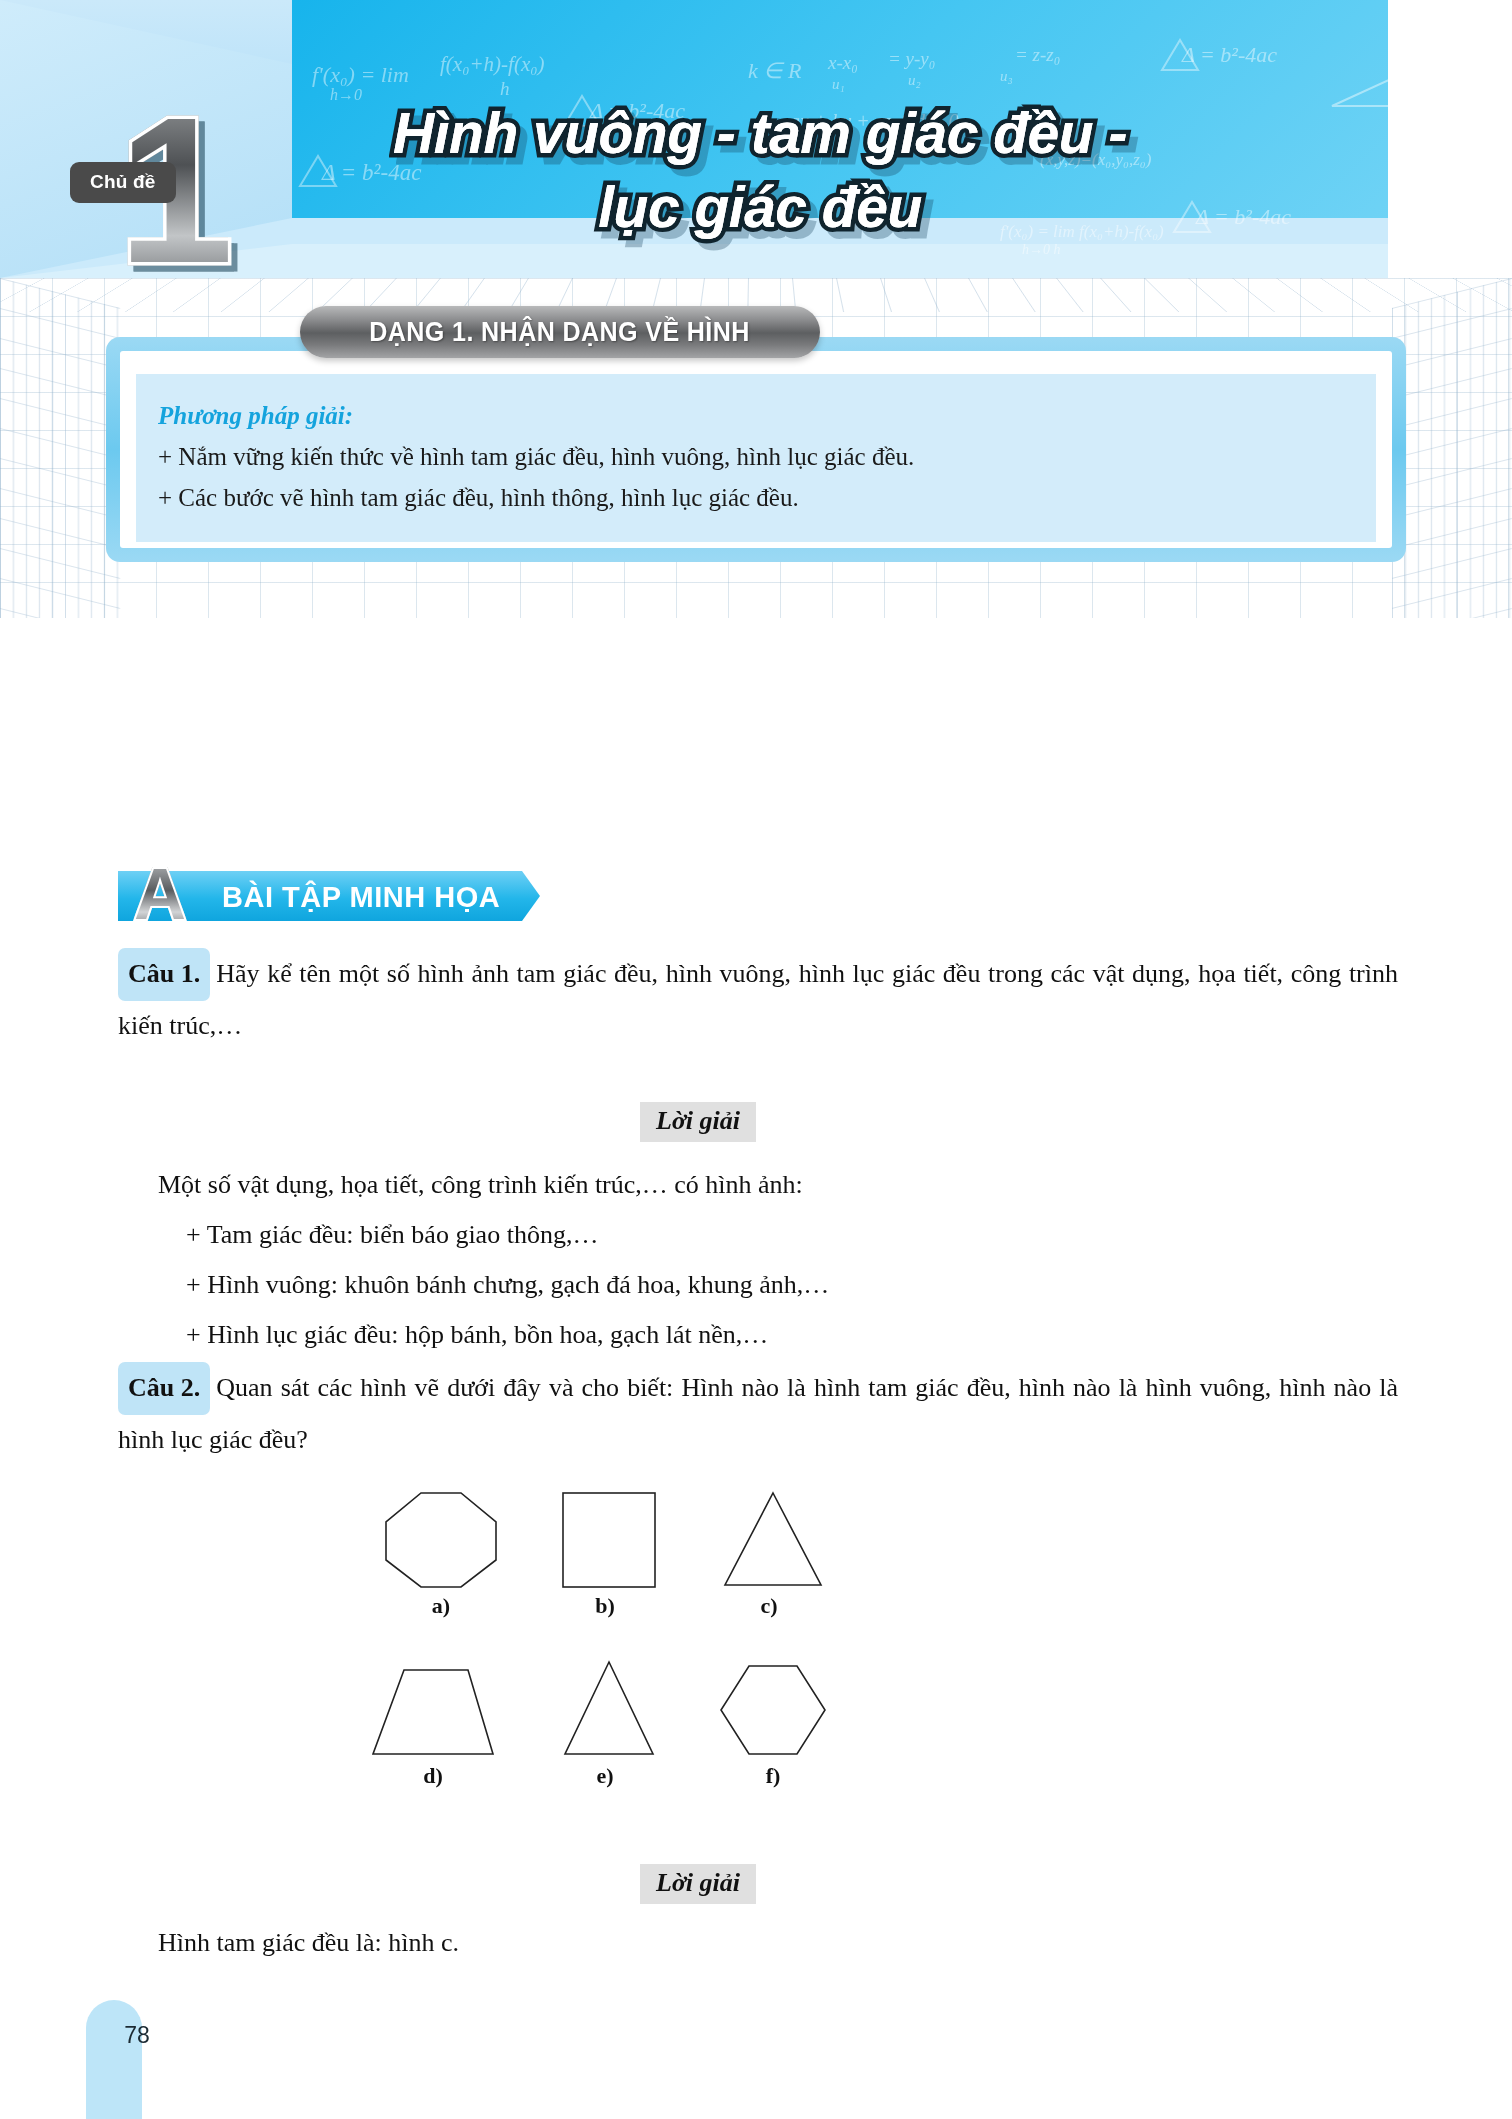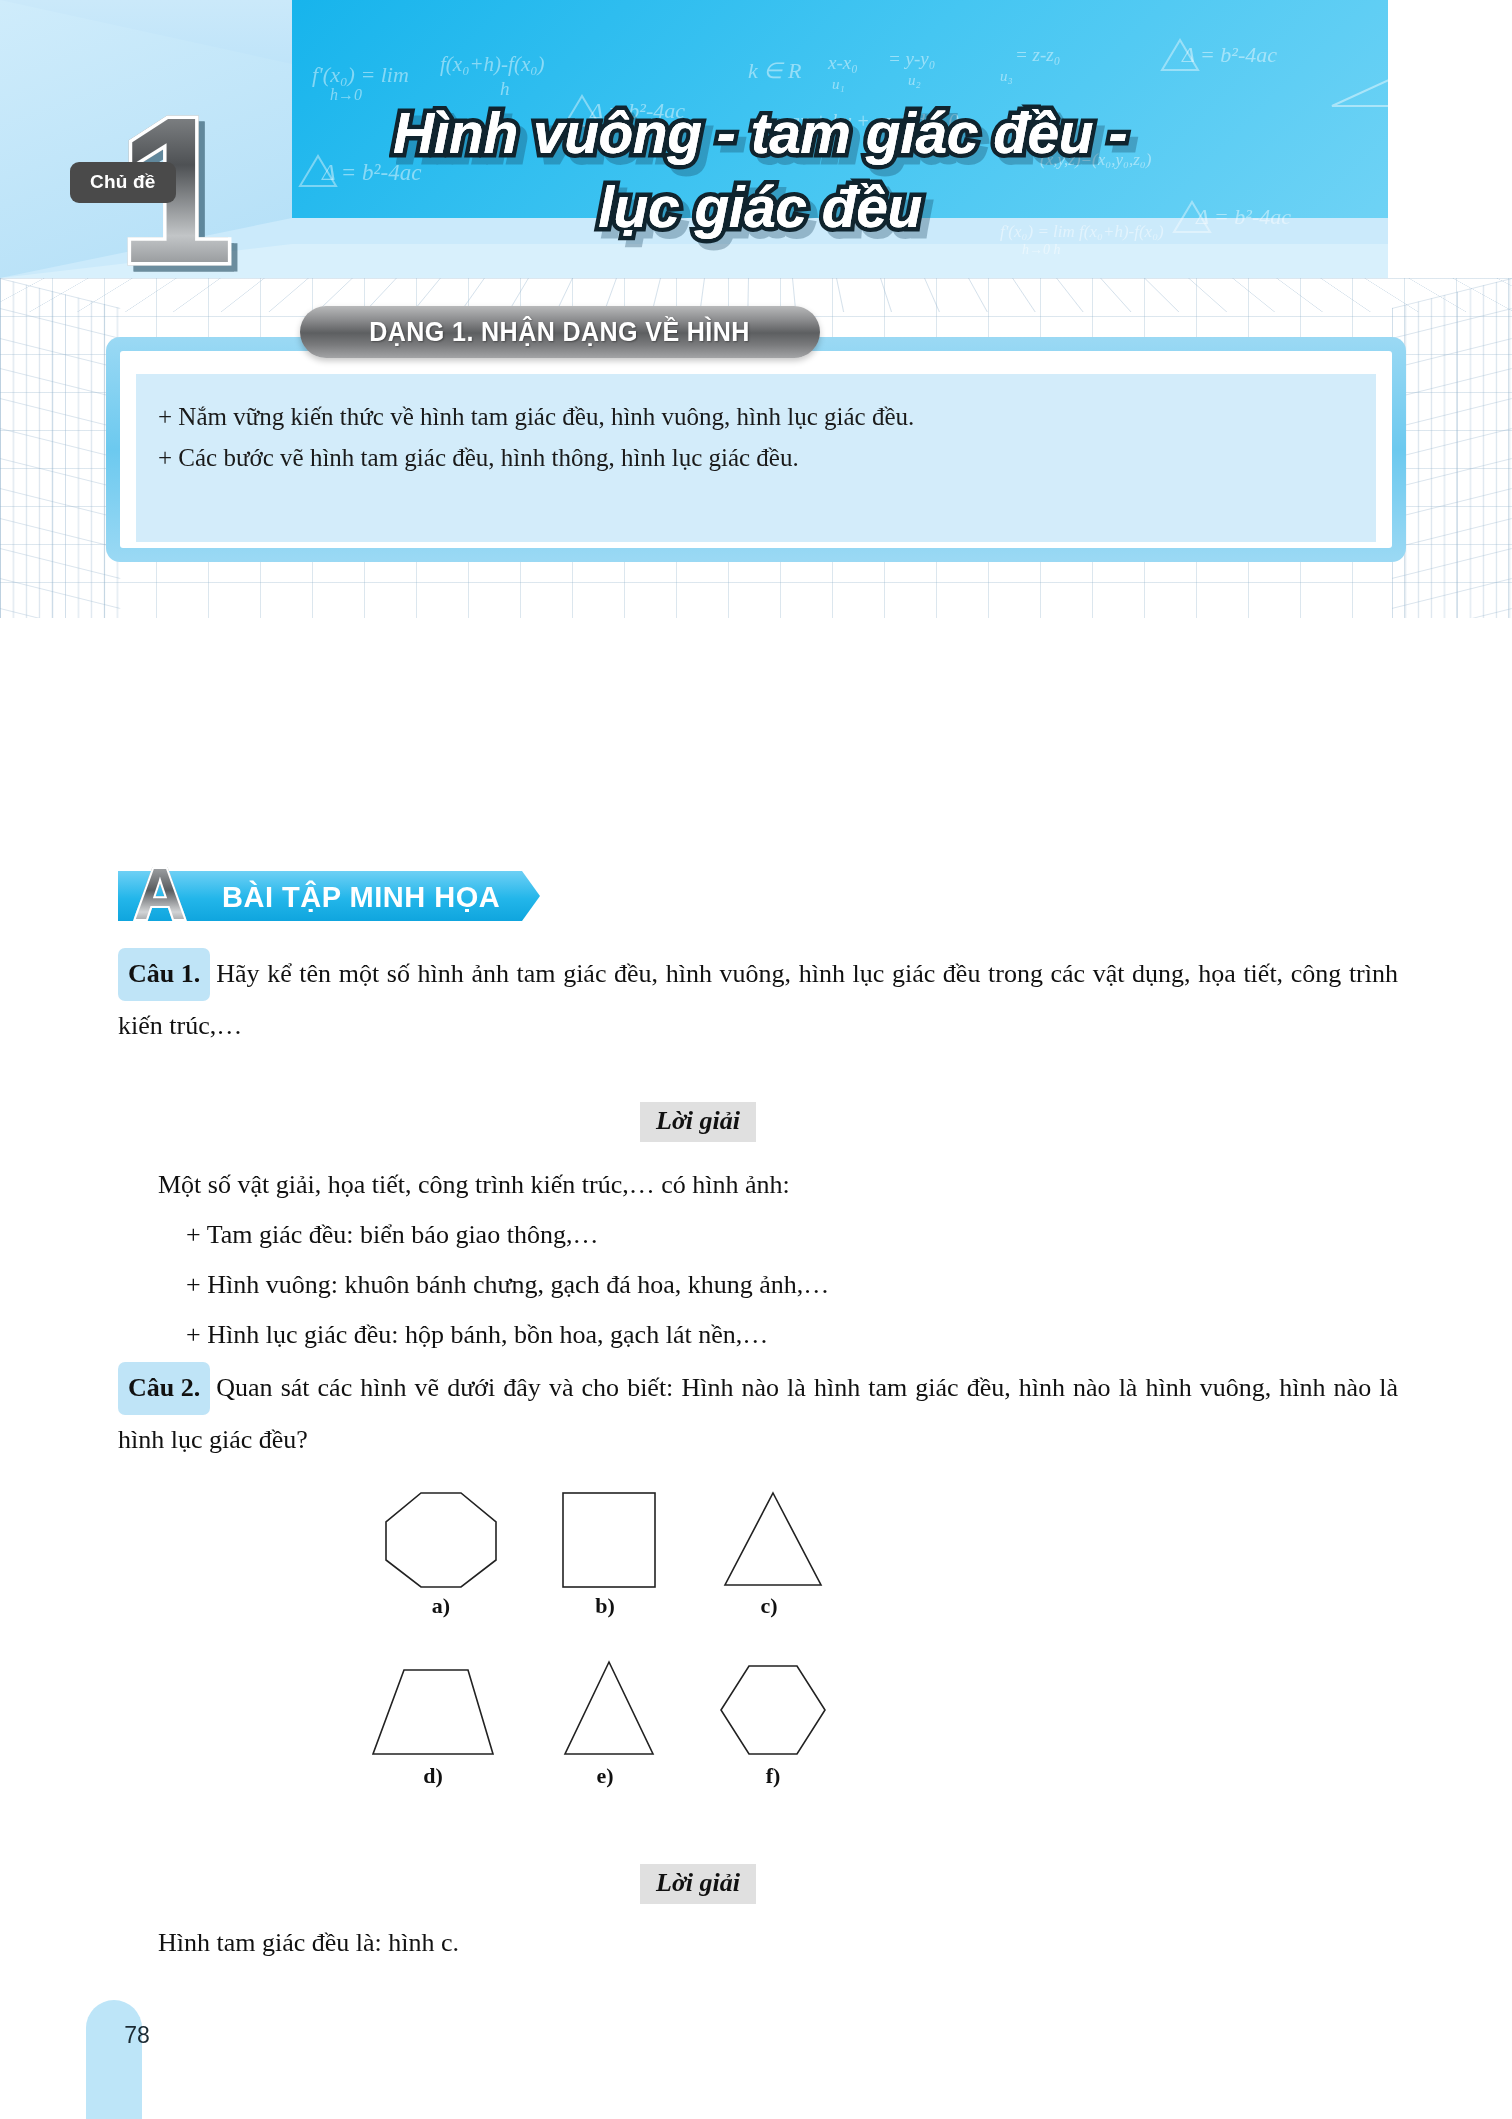--- a/index.html
+++ b/index.html
@@ -457,20 +457,21 @@
   <div class="grid-topband"></div>
   <div class="grid-left"></div>
   <div class="grid-right"></div>
 </div>
 
 <div class="frame-outer">
   <div class="frame-mid"></div>
 </div>
 
 <div class="frame-inner">
+  <div class="pp-title">Phương pháp giải:</div>
   <div class="pp-line">+ Nắm vững kiến thức về hình tam giác đều, hình vuông, hình lục giác đều.</div>
   <div class="pp-line">+ Các bước vẽ hình tam giác đều, hình thông, hình lục giác đều.</div>
 </div>
 
 <div class="dang-pill">
   <span class="dang-text">DẠNG 1. NHẬN DẠNG VỀ HÌNH</span>
 </div>
 
 <div class="content">
 
@@ -480,21 +481,21 @@
     <div class="badge-A2">A</div>
     <div class="badge-text">BÀI TẬP MINH HỌA</div>
   </div>
 
   <div class="qblock" style="left:118px; top:330px; width:1280px;">
     <span class="qtag">Câu 1.</span><span>Hãy kể tên một số hình ảnh tam giác đều, hình vuông, hình lục giác đều trong các vật dụng, họa tiết, công trình kiến trúc,…</span>
   </div>
 
   <div class="loigiai" style="left:640px; top:484px;">Lời giải</div>
 
-  <div class="ptext" style="left:158px; top:542px;">Một số vật giải, họa tiết, công trình kiến trúc,… có hình ảnh:</div>
+  <div class="ptext" style="left:158px; top:542px;">Một số vật dụng, họa tiết, công trình kiến trúc,… có hình ảnh:</div>
   <div class="ptext" style="left:186px; top:592px;">+ Tam giác đều: biển báo giao thông,…</div>
   <div class="ptext" style="left:186px; top:642px;">+ Hình vuông: khuôn bánh chưng, gạch đá hoa, khung ảnh,…</div>
   <div class="ptext" style="left:186px; top:692px;">+ Hình lục giác đều: hộp bánh, bồn hoa, gạch lát nền,…</div>
 
   <div class="qblock" style="left:118px; top:744px; width:1280px;">
     <span class="qtag">Câu 2.</span><span>Quan sát các hình vẽ dưới đây và cho biết: Hình nào là hình tam giác đều, hình nào là hình vuông, hình nào là hình lục giác đều?</span>
   </div>
 </div>
 
 <div class="shapes">

